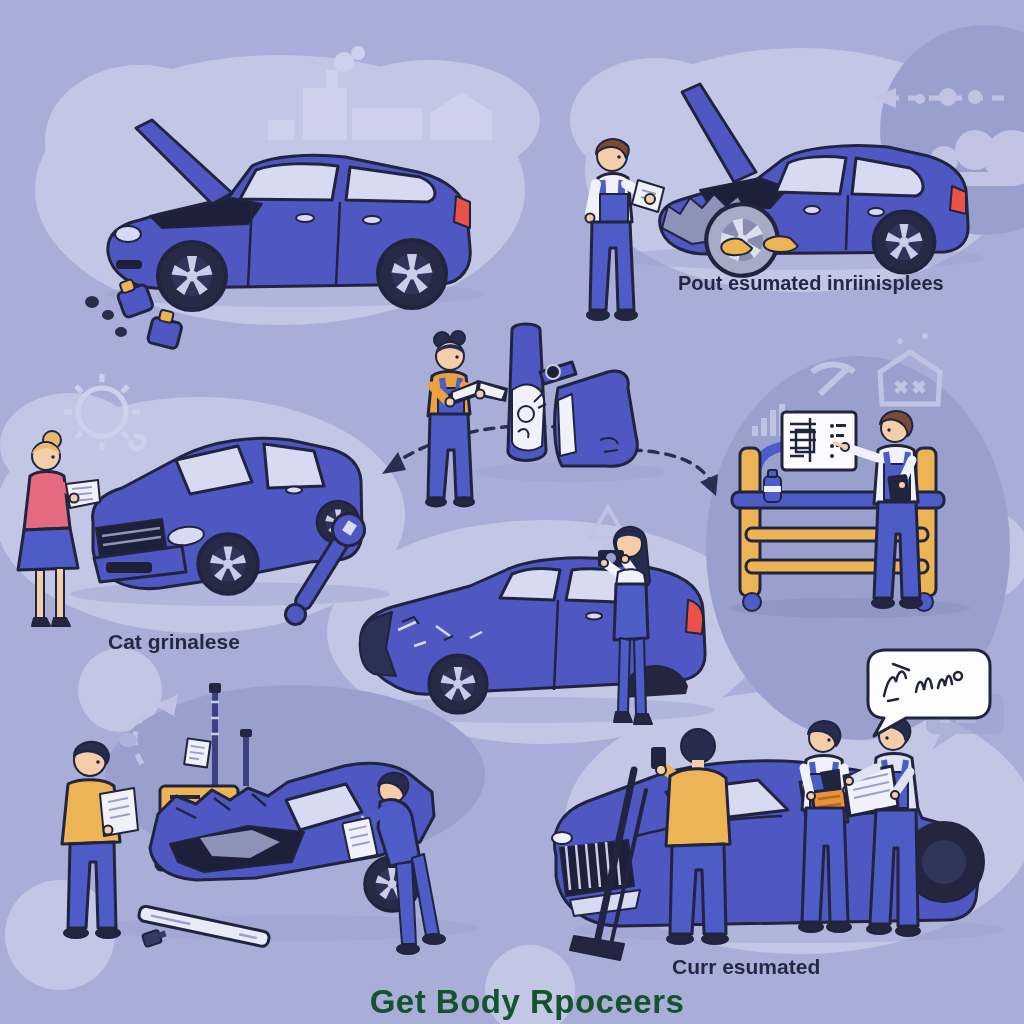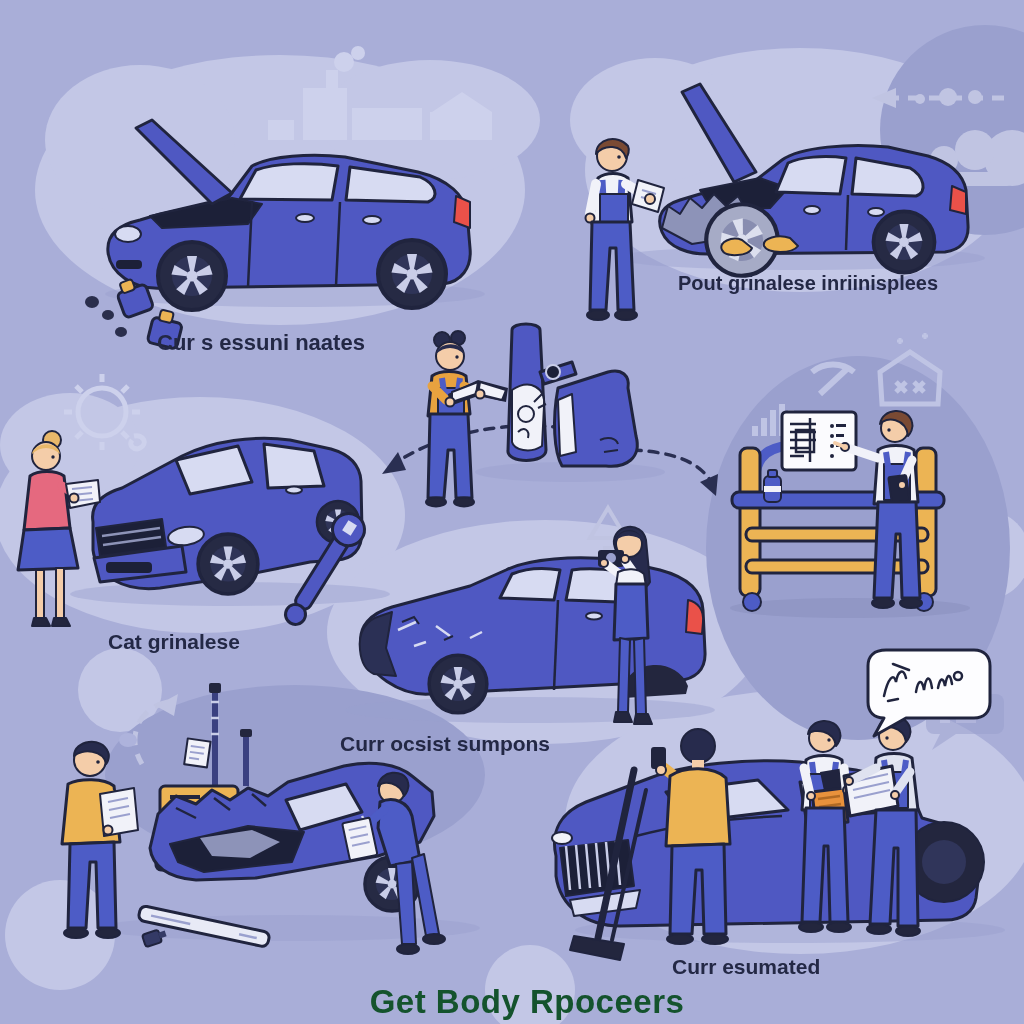--- a/index.html
+++ b/index.html
@@ -505,19 +505,17 @@
       <path d="M888,701 l10,-2"></path>
       <path d="M893,664 l16,6"></path>
       <path d="M916,692 c2,-12 6,-14 8,-2 c2,-14 6,-16 8,-2"></path>
       <path d="M938,688 c2,-10 5,-12 7,-2 c2,-12 5,-14 7,-2"></path>
       <circle cx="958" cy="676" r="4"></circle>
     </g>
   </g>
 </g>
 </svg>
 
-<div class="cap" id="c1">Cur s essuni naates</div>
-<div class="cap" id="c2">Pout grinalese inriinisplees</div>
+<div class="cap" id="c2">Pout esumated inriinisplees</div>
 <div class="cap" id="c3">Cat grinalese</div>
-<div class="cap" id="c4">Curr ocsist sumpons</div>
 <div class="cap" id="c5">Curr esumated</div>
 <div class="cap" id="title">Get Body Rpoceers</div>
 </div>
 
 </body></html>

